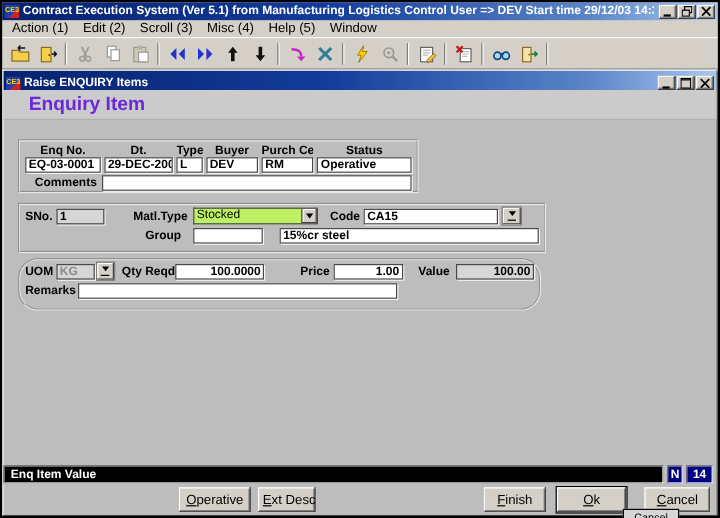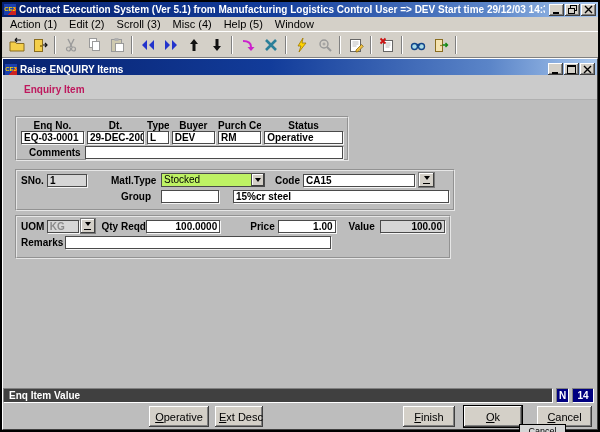--- a/index.html
+++ b/index.html
@@ -29,27 +29,27 @@
   .tbtn { width:23px; height:22px; display:flex; align-items:center; justify-content:center; }
   .tsep { width:2px; height:18px; border-left:1px solid #808080; border-right:1px solid #fff; margin:0 3px; }
 
   
   .client { flex:1; display:flex; min-height:0; }
   .child { flex:1; display:flex; flex-direction:column; border:1px solid #fff; border-right-color:#404040; border-bottom-color:#404040; min-height:0; }
   .ctitlebar { height:16px; background:linear-gradient(90deg,#07216e 0%,#123c9a 45%,#5b85c8 82%,#a9c8ee 100%);
     display:flex; align-items:flex-end; padding:0 2px; flex:0 0 auto; }
   .content { flex:1; background:#bdbdbd; display:flex; flex-direction:column; position:relative; min-height:0; }
   .section-strip { height:25px; background:#cbcbcb; border-bottom:1px solid #b0b0b0; padding:4px 0 0 7px; flex:0 0 auto; }
-  .section-title { color:#be185d; font-weight:bold; font-size:10px;padding-left:14px; }
+  .section-title { color:#6d28d9; font-weight:bold; font-size:16px;padding-left:14px; }
 
   
   .gbox { border:2px groove #e6e6e6; background:#bdbdbd; margin-left:12px; padding:2px 4px; flex:0 0 auto; }
   .g1 { margin-top:16px; width:334px; height:45px; }
   .g2 { margin-top:8px; width:440px; height:42px; }
-  .g3 { margin-top:4px; width:436px; height:44px; }
+  .g3 { margin-top:4px; width:436px; height:44px;border-radius:17px; }
   .frow { display:flex; align-items:center; }
   .flabel { font-size:10px; font-weight:bold; color:#000; white-space:nowrap; }
   .tb { background:#fff; border:1px solid #4a4a4a; box-shadow:1px 1px 0 rgba(255,255,255,.85);
     height:13px; font-size:10px; line-height:11px; padding:0 2px; color:#000; overflow:hidden; white-space:nowrap;font-weight:bold; }
   .tb.gray { background:#d6d6d6; }
   .tb.dim { color:#8a8a8a; }
   .num { text-align:right; }
   .hdr-labels { display:flex; gap:3px; }
   .hdr-labels span { font-size:10px; font-weight:bold; text-align:center; overflow:hidden; white-space:nowrap; }
   .hdr-fields { display:flex; gap:3px; margin-top:0; }
@@ -64,21 +64,21 @@
     box-shadow: inset -1px -1px 0 #404040, inset 1px 1px 0 #fff; }
   .tri { width:0; height:0; border:3px solid transparent; border-top:4px solid #000; margin-top:3px; }
   .sepdrop { width:15px; height:14px; background:#d4d0c8; display:flex; flex-direction:column; align-items:center;
     box-shadow: inset -1px -1px 0 #404040, inset 1px 1px 0 #fff, 0 0 0 1px #7a7a7a; margin-left:4px; }
   .sepdrop .bar { width:7px; height:1px; background:#000; }
 
   .spacer { flex:1; }
 
   
   .statusbar { height:15px; display:flex; gap:3px; padding-right:3px; flex:0 0 auto; align-items:stretch; }
-  .sb-main { flex:1; background:#404040; color:#fff; font-size:10px; font-weight:bold; line-height:14px; padding-left:5px;
+  .sb-main { flex:1; background:#000000; color:#fff; font-size:10px; font-weight:bold; line-height:14px; padding-left:5px;
     border:1px solid; border-color:#808080 #fff #fff #808080; }
   .sb-panel { background:#000080; color:#fff; font-size:10px; font-weight:bold; line-height:14px; text-align:center;
     border:1px solid; border-color:#808080 #fff #fff #808080; }
   .sb-n { width:13px; } .sb-count { width:22px; }
 
   
   .btnrow { height:26px; position:relative; flex:0 0 auto; }
   .pbtn { position:absolute; top:3px; height:21px; background:#d4d0c8; font-size:11px; color:#000; text-align:center;
     box-shadow: inset -1px -1px 0 #404040, inset 1px 1px 0 #fff, inset -2px -2px 0 #808080; display:flex; align-items:center; justify-content:center; }
   .pbtn span { display:block; }

